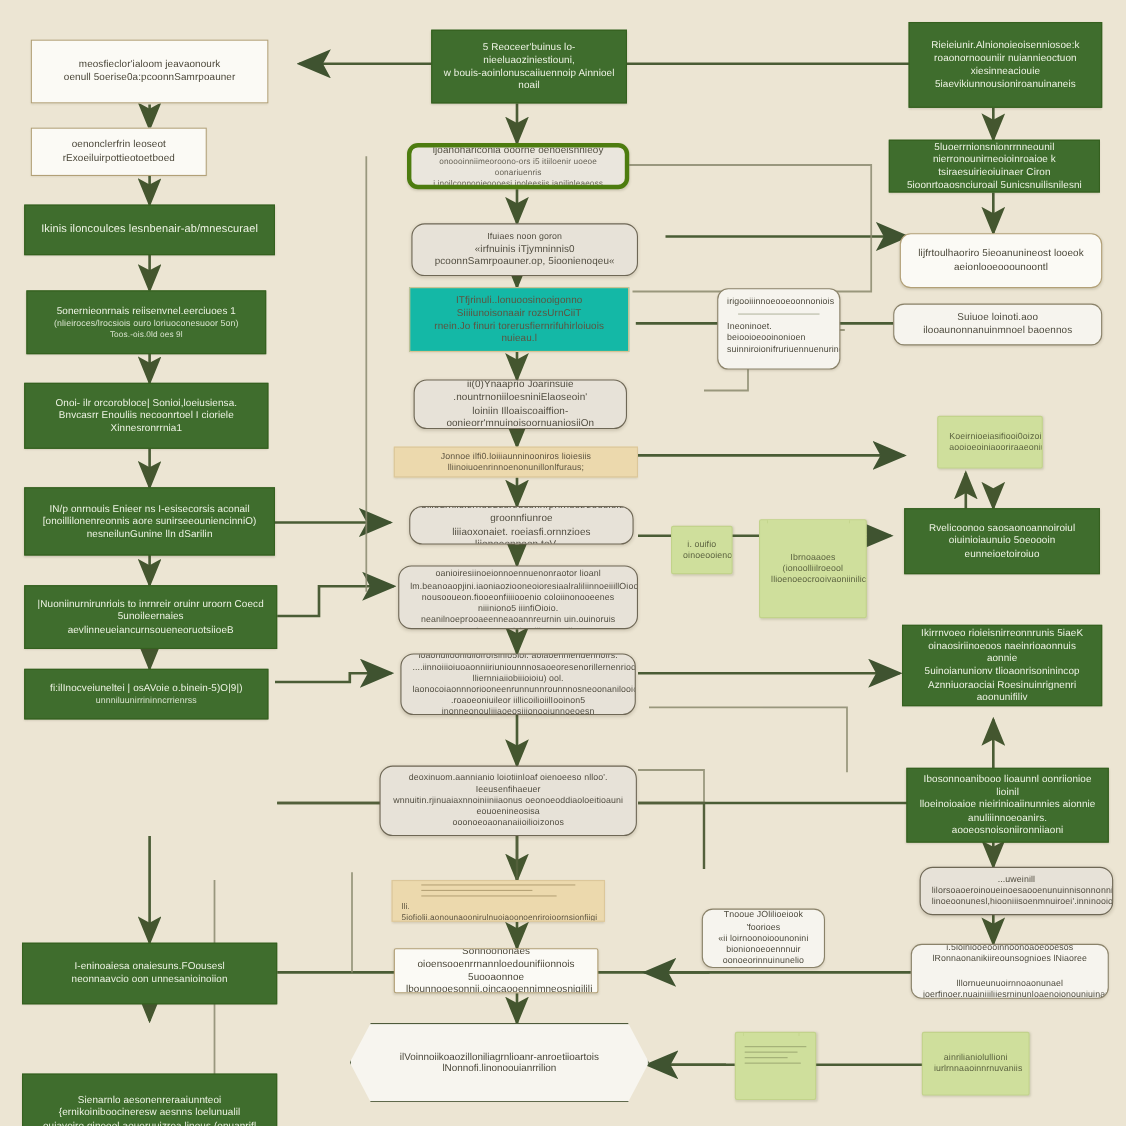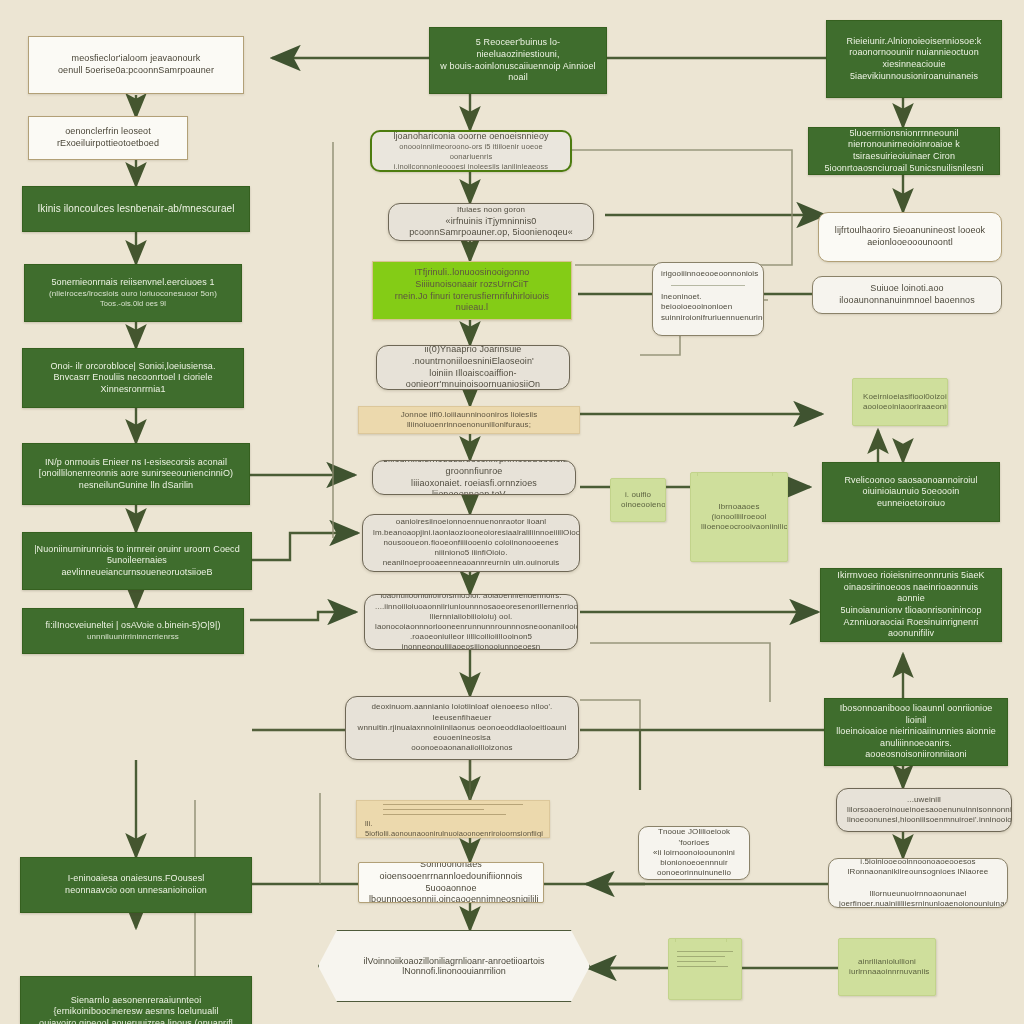--- a/index.html
+++ b/index.html
@@ -34,33 +34,33 @@
   }
   .v-white{
     background:#fbfaf5;
     color:#4a4638;
     border:1px solid #b2a077;
     box-shadow:0 1px 2px rgba(90,78,48,.16);
   }
   .v-doc{
     background:#eae6dd;
     color:#534f42;
-    border:2px solid #4d7c0f;
+    border:4px solid #4d7c0f;
     border-radius:10px;
     box-shadow:0 1px 2px rgba(80,70,45,.18);
   }
   .v-doc2{
     background:#e7e2d8;
     color:#514d40;
     border:1px solid #6e6755;
     border-radius:12px;
     box-shadow:0 1px 3px rgba(80,70,45,.2);
   }
   .v-tan{
-    background:#84cc16;
+    background:#14b8a6;
     color:#5d5440;
     border:1px solid #d9c392;
     box-shadow:0 1px 2px rgba(90,75,40,.2);
     align-items:center;
   }
   .v-tan2{
     background:#ecd9ad;
     color:#5d5440;
     border:1px solid #dcc79a;
     box-shadow:0 1px 2px rgba(90,75,40,.2);
@@ -246,32 +246,32 @@
     <span class="ln blur">I-eninoaiesa onaiesuns.FOousesl</span>
     <span class="ln blur">neonnaavcio oon unnesanioinoiion</span>
   </div>
 
   <div class="node v-green t9" style="left:20px;top:928px;width:232px;height:72px;margin-top:48px;">
     <span class="ln blur">Sienarnlo aesonenreraaiunnteoi</span>
     <span class="ln blur">{ernikoiniboocineresw  aesnns  loelunualil</span>
     <span class="ln blur">ouiayoiro gineool  aoueruuizrea linous (onuanrifl</span>
   </div>
 
-  <div class="node v-green t9" style="left:392px;top:27px;width:178px;height:67px;margin-left:37px;">
+  <div class="node v-green t9" style="left:392px;top:27px;width:178px;height:67px;">
     <span class="ln blur">5  Reoceer'buinus  lo-nieeluaoziniestiouni,</span>
     <span class="ln blur">w  bouis-aoinlonuscaiiuennoip Ainnioel noail</span>
   </div>
 
   <div class="node v-doc t9" style="left:370px;top:130px;width:202px;height:42px;">
     <span class="ln blur">ljoanohariconia ooorne  oenoeisnnieoy</span>
     <span class="ln blur t75 sub">onoooinniimeoroono-ors i5 itiiloenir uoeoe  oonariuenris</span>
     <span class="ln blur t75 sub">i.inoilconnonieoooesi  inoleesiis  ianilinleaeoss</span>
   </div>
 
-  <div class="node v-doc2 t9" style="left:388px;top:203px;width:206px;height:38px;">
+  <div class="node v-doc2 t9" style="left:374px;top:203px;width:206px;height:48px;">
     <span class="ln blur t8">Ifuiaes noon  goron</span>
     <span class="ln blur">«irfnuinis iTjymninnis0 pcoonnSamrpoauner.op,  5ioonienoqeu«</span>
   </div>
 
   <div class="node v-tan t9" style="left:372px;top:261px;width:200px;height:59px;">
     <span class="ln blur">ITfjrinuli..lonuoosinooigonno  Siiiiunoisonaair rozsUrnCiiT</span>
     <span class="ln blur">rnein.Jo finuri  torerusfiernrifuhirloiuois nuieau.l</span>
   </div>
 
   <div class="node v-doc2 t9" style="left:376px;top:345px;width:194px;height:45px;">

